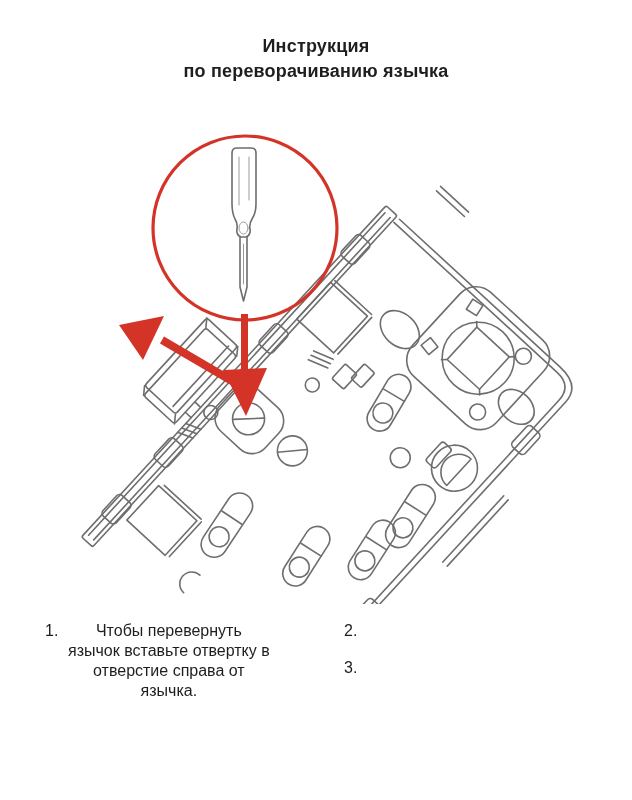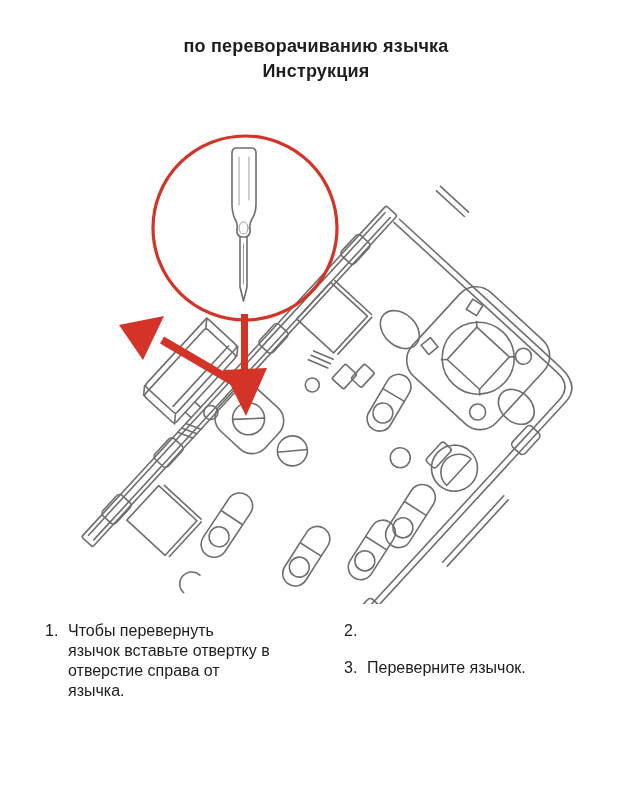--- a/index.html
+++ b/index.html
@@ -21,28 +21,28 @@
   .red-fill { fill:var(--accent_red,#d43428); stroke:none; }
   .instructions {
     position:absolute; top:621px; left:0; width:100%;
     font-size:16px; line-height:20px; color:var(--text_dark,#1e1e1e);
   }
   .col { position:absolute; top:0; }
   .col-left  { left:45px;  width:285px; }
   .col-right { left:344px; width:285px; }
   .item { display:flex; margin-bottom:17px; }
   .item .num { flex:0 0 23px; }
-  .item .text { white-space:pre-line; }
+  .item .text { white-space:pre-line;text-align:center; }
 </style>
 </head>
 <body>
 
 <header class="page-title">
+  <div>Инструкция</div>
   <div>по переворачиванию язычка</div>
-  <div>Инструкция</div>
 </header>
 
 <svg class="drawing" width="632" height="604" viewBox="0 0 632 604" aria-hidden="true">
 
   <g class="ink" transform="rotate(-47.4 239 376)">
 
     <g>
       <path d="M457,386 V608 Q457,628 437,628 H-80"></path>
       <path d="M463,388 V606 Q463,634 441,634 H-80"></path>
       <rect x="137" y="622" width="28" height="17" rx="4"></rect>
@@ -175,16 +175,15 @@
 отверстие справа от
 язычка.</span>
     </div>
   </div>
   <div class="col col-right">
     <div class="item">
       <span class="num">2.</span>
     </div>
     <div class="item">
       <span class="num">3.</span>
-      <span class="text">Переверните язычок.</span>
     </div>
   </div>
 </section>
 
 </body></html>

